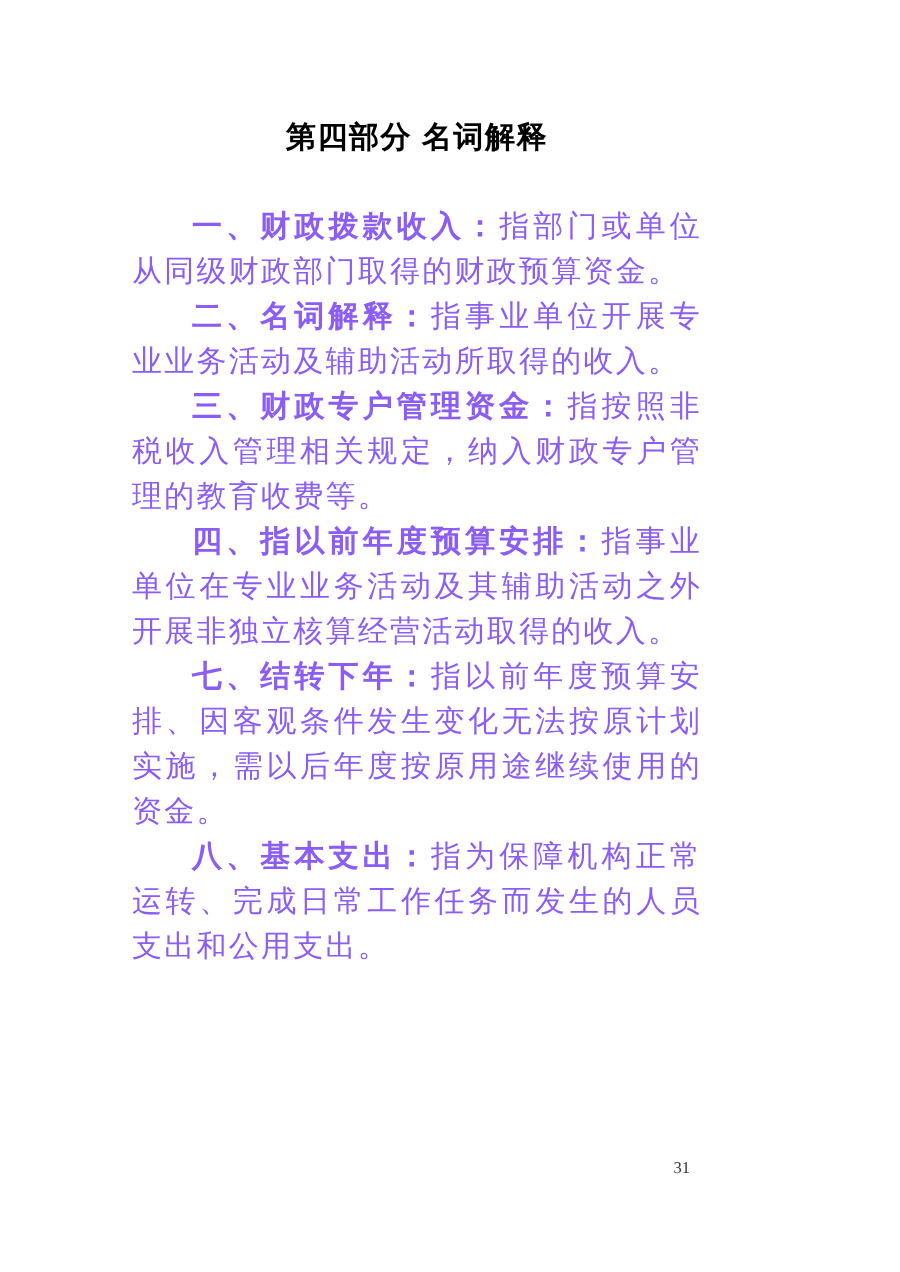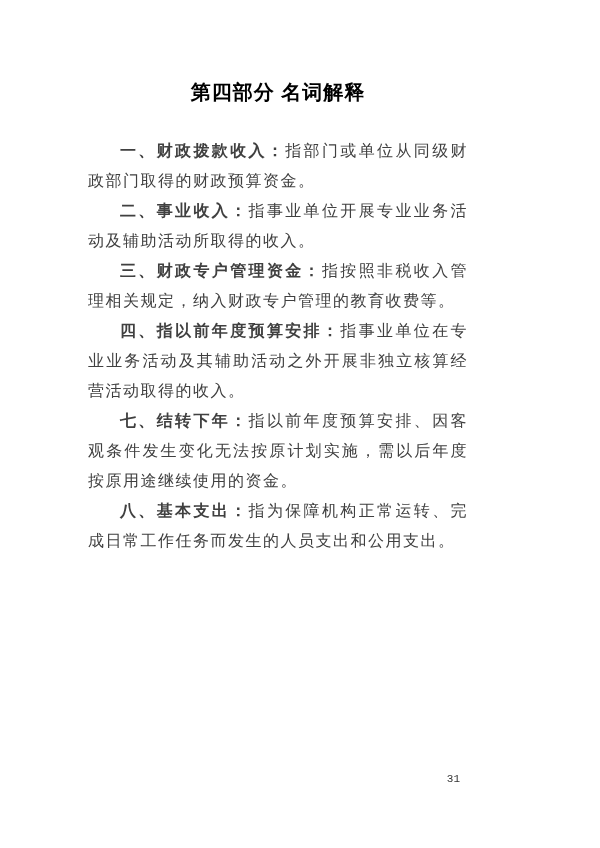--- a/index.html
+++ b/index.html
@@ -23,26 +23,26 @@
     font-family: "Liberation Sans", "DejaVu Sans", sans-serif;
     font-weight: bold;
     font-size: 20px;
     line-height: 30px;
     text-align: center;
     letter-spacing: 1px;
     color: #000000;
   }
   .content p {
     margin: 0;
-    font-size: 16px;
+    font-size: 20px;
     line-height: 30px;
     text-align: justify;
     text-indent: 2em;
     letter-spacing: 1.5px;
-    color: #404040;
+    color: #8b5cf6;
   }
   .content p .term {
     font-family: "Liberation Sans", "DejaVu Sans", sans-serif;
     font-weight: bold;
   }
   
   .p1 { margin-top: 0; }
   .p2 { margin-top: 10px; }
   .p3 { margin-top: 15px; }
   .p4 { margin-top: 15px; }
@@ -50,35 +50,35 @@
   .p6 { margin-top: 10px; }
   .p7 { margin-top: 5px; }
   .p8 { margin-top: 2px; }
   .page-number {
     position: absolute;
     top: 772px;
     right: 88px;
     font-size: 11px;
     line-height: 14px;
     color: #333333;
-    font-family: Liberation Mono, monospace;
+    font-family: Liberation Serif, serif;
   }
 </style>
 </head>
 <body>
 
 <div class="page">
 
   <h1 class="doc-title">第四部分 名词解释</h1>
 
   <div class="content">
 
     <p class="p1"><span class="term">一、财政拨款收入：</span><span>指部门或单位从同级财政部门取得的财政预算资金。</span></p>
 
-    <p class="p2"><span class="term">二、事业收入：</span><span>指事业单位开展专业业务活动及辅助活动所取得的收入。</span></p>
+    <p class="p2"><span class="term">二、名词解释：</span><span>指事业单位开展专业业务活动及辅助活动所取得的收入。</span></p>
 
     <p class="p3"><span class="term">三、财政专户管理资金：</span><span>指按照非税收入管理相关规定，纳入财政专户管理的教育收费等。</span></p>
 
     <p class="p4"><span class="term">四、指以前年度预算安排：</span><span>指事业单位在专业业务活动及其辅助活动之外开展非独立核算经营活动取得的收入。</span></p>
 
 
 
     <p class="p7"><span class="term">七、结转下年：</span><span>指以前年度预算安排、因客观条件发生变化无法按原计划实施，需以后年度按原用途继续使用的资金。</span></p>
 
     <p class="p8"><span class="term">八、基本支出：</span><span>指为保障机构正常运转、完成日常工作任务而发生的人员支出和公用支出。</span></p>

